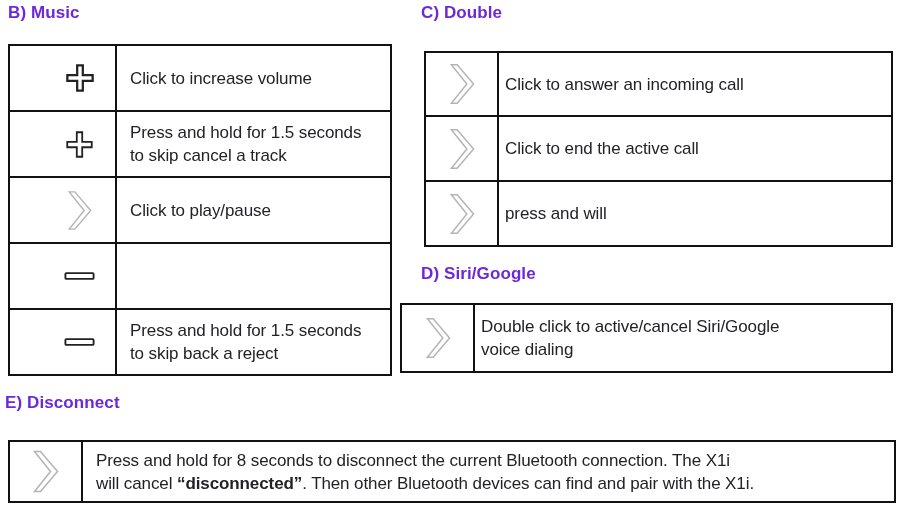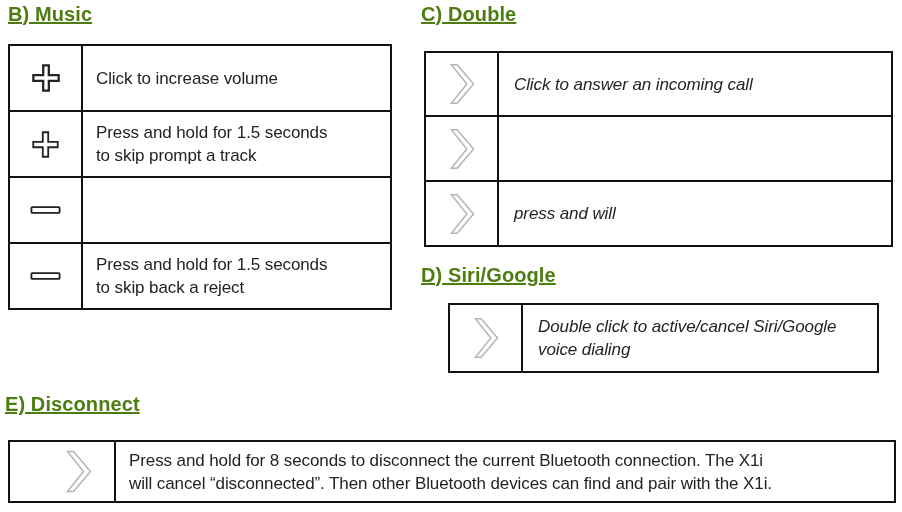--- a/index.html
+++ b/index.html
@@ -5,26 +5,25 @@
   * { margin:0; padding:0; box-sizing:border-box; }
   html,body { width:902px; height:512px; }
   body {
     position:relative;
     background:#ffffff;
     font-family:"Liberation Sans", sans-serif;
     overflow:hidden;
   }
   .heading {
     position:absolute;
-    font-size:20px;
+    font-size:17px;
     font-weight:bold;
-    color:#4d7c0f;
+    color:#6d28d9;
     letter-spacing:0.1px;
     white-space:nowrap;
-    text-decoration:underline;
   }
   .tbl {
     position:absolute;
     border:2px solid #121212;
     background:#ffffff;
   }
   .tr { display:flex; border-top:2px solid #121212; }
   .tr:first-child { border-top:none; }
   .icon-cell {
     flex:0 0 73px;
@@ -33,48 +32,48 @@
   }
   .text-cell {
     flex:1 1 auto;
     display:flex; flex-direction:column; justify-content:center;
     padding:0 6px 0 13px;
     font-size:17px;
     color:#232327;
     line-height:23px;
     letter-spacing:-0.1px;
   }
-  .pad-c .text-cell { padding-left:15px;font-style:italic; }
+  .pad-c .text-cell { padding-left:6px; }
   .line { white-space:nowrap; }
 
   
   .tbl-b { left:8px;  top:44px;  width:384px; }
-  .tbl-b .tr { height:66px; }
+  .tbl-b .tr { height:66px;padding-left:34px; }
   .tbl-b .tr:first-child { height:64px; }
 
   
   .tbl-c { left:424px; top:51px; width:469px; }
   .tbl-c .tr { height:65px; }
   .tbl-c .tr:first-child { height:62px; }
 
   
-  .tbl-d { left:448px; top:303px; width:431px; }
+  .tbl-d { left:400px; top:303px; width:493px; }
   .tbl-d .tr { height:66px; }
 
   
   .tbl-e { left:8px; top:440px; width:888px; }
-  .tbl-e .tr { height:59px;padding-left:33px; }
+  .tbl-e .tr { height:59px; }
 
   .h-b { left:8px;   top:3px; }
   .h-c { left:421px; top:3px; }
   .h-d { left:421px; top:264px; }
   .h-e { left:5px;   top:393px; }
 
   svg { display:block; }
-  b { font-weight:normal; }
+  b { font-weight:bold; }
 </style>
 </head>
 <body>
 
 <div class="heading h-b">B) Music</div>
 
 <div class="tbl tbl-b">
   <div class="tr">
     <div class="icon-cell">
       <svg width="30" height="30" viewBox="0 0 32 32">
@@ -86,21 +85,31 @@
     </div>
   </div>
   <div class="tr">
     <div class="icon-cell">
       <svg width="29" height="29" viewBox="0 0 32 32">
           <path d="M13 2.5 h6 v10.5 h10.5 v6 h-10.5 v10.5 h-6 v-10.5 H2.5 v-6 H13 Z" fill="none" stroke="#222226" stroke-width="2"></path>
         </svg>
     </div>
     <div class="text-cell">
       <div class="line">Press and hold for 1.5 seconds</div>
-      <div class="line">to skip prompt a track</div>
+      <div class="line">to skip cancel a track</div>
+    </div>
+  </div>
+  <div class="tr">
+    <div class="icon-cell">
+      <svg width="27" height="41" viewBox="0 0 29 43">
+          <path d="M3.5 1.5 H9.5 L26.5 21.5 L9.5 41.5 H3.5 L19.5 21.5 Z" fill="none" stroke="#b5b3b5" stroke-width="1.5"></path>
+        </svg>
+    </div>
+    <div class="text-cell">
+      <div class="line">Click to play/pause</div>
     </div>
   </div>
   <div class="tr">
     <div class="icon-cell">
       <svg width="31" height="10" viewBox="0 0 33 10">
           <rect x="1.5" y="2" width="30" height="6" rx="1" fill="none" stroke="#222226" stroke-width="2"></rect>
         </svg>
     </div>
   </div>
   <div class="tr">
@@ -127,20 +136,23 @@
     </div>
     <div class="text-cell">
       <div class="line">Click to answer an incoming call</div>
     </div>
   </div>
   <div class="tr">
     <div class="icon-cell">
       <svg width="28" height="42" viewBox="0 0 29 43">
           <path d="M3.5 1.5 H9.5 L26.5 21.5 L9.5 41.5 H3.5 L19.5 21.5 Z" fill="none" stroke="#b5b3b5" stroke-width="1.5"></path>
         </svg>
+    </div>
+    <div class="text-cell">
+      <div class="line">Click to end the active call</div>
     </div>
   </div>
   <div class="tr">
     <div class="icon-cell">
       <svg width="28" height="42" viewBox="0 0 29 43">
           <path d="M3.5 1.5 H9.5 L26.5 21.5 L9.5 41.5 H3.5 L19.5 21.5 Z" fill="none" stroke="#b5b3b5" stroke-width="1.5"></path>
         </svg>
     </div>
     <div class="text-cell">
       <div class="line">press and will</div>

